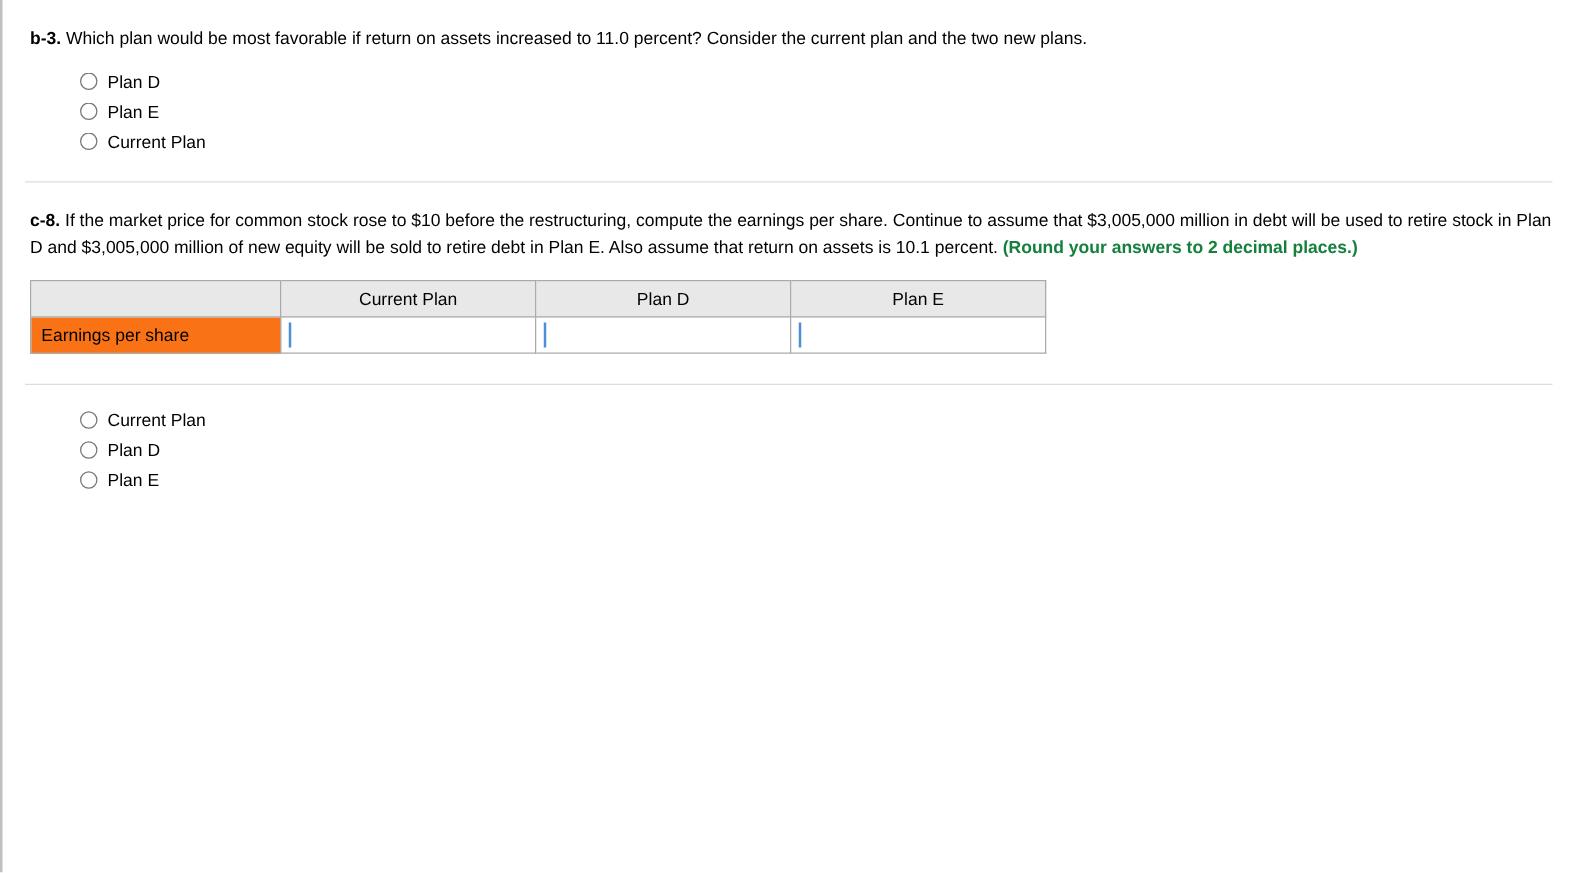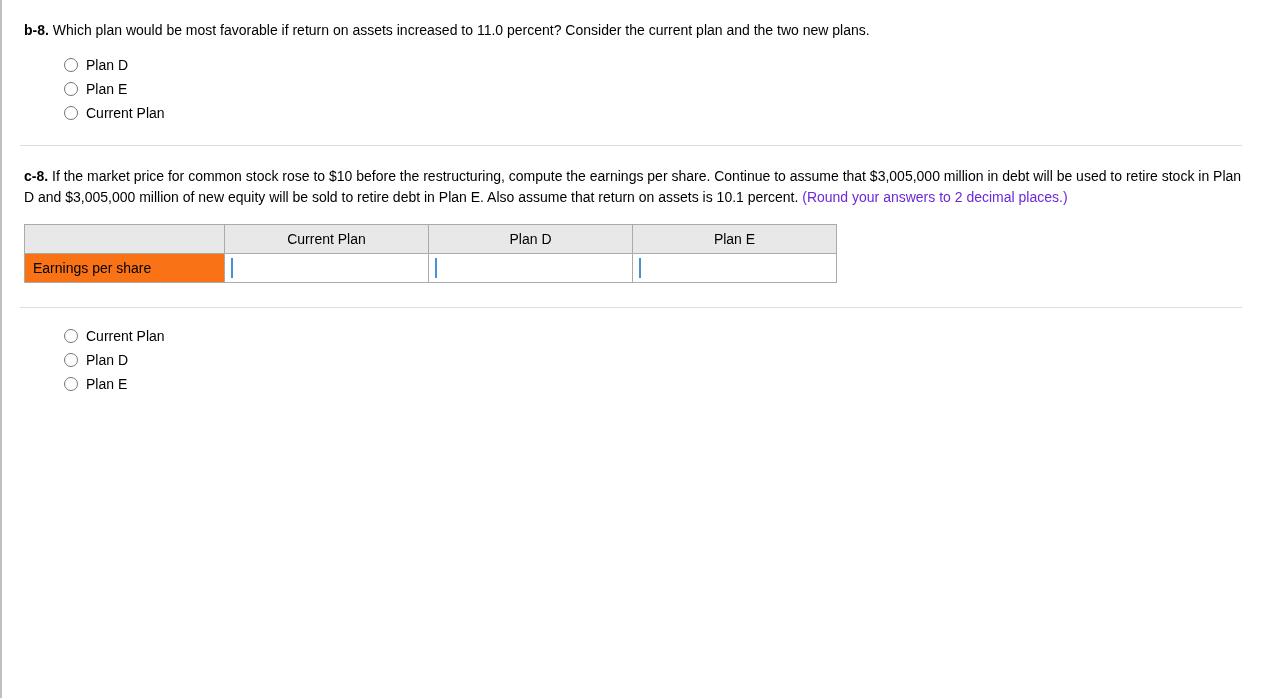--- a/index.html
+++ b/index.html
@@ -36,22 +36,22 @@
       line-height: 1.5;
       margin-bottom: 16px;
       color: #000000;
     }
 
     .question-text strong {
       font-weight: bold;
     }
 
     .highlight-red {
-      color: #6d28d9;
-      font-weight: normal;
+      color: #15803d;
+      font-weight: bold;
     }
 
     .radio-group {
       margin-left: 40px;
       margin-top: 8px;
     }
 
     .radio-item {
       display: flex;
       align-items: center;
@@ -115,21 +115,21 @@
       margin: 20px 0;
     }
   </style>
 </head>
 <body>
 
 <div class="page-container">
 
   <div class="section">
     <p class="question-text">
-      <strong>b-8.</strong>
+      <strong>b-3.</strong>
       <span>Which plan would be most favorable if return on assets increased to 11.0 percent? Consider the current plan and the two new plans.</span>
     </p>
 
     <div class="radio-group">
       <div class="radio-item">
         <input type="radio" name="b4" id="b4-plan-d" style="">
         <label for="b4-plan-d">Plan D</label>
       </div>
       <div class="radio-item">
         <input type="radio" name="b4" id="b4-plan-e" style="">

